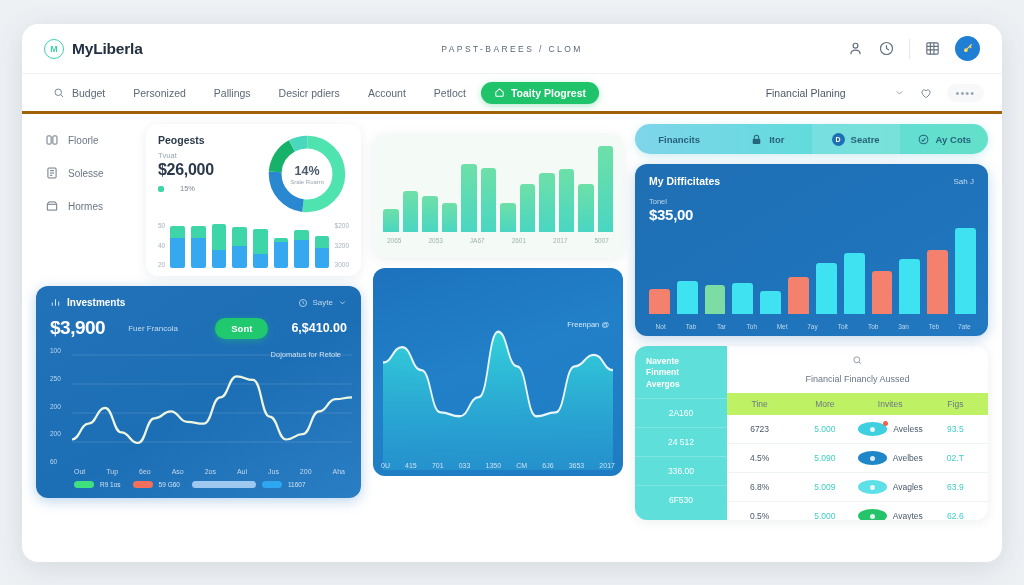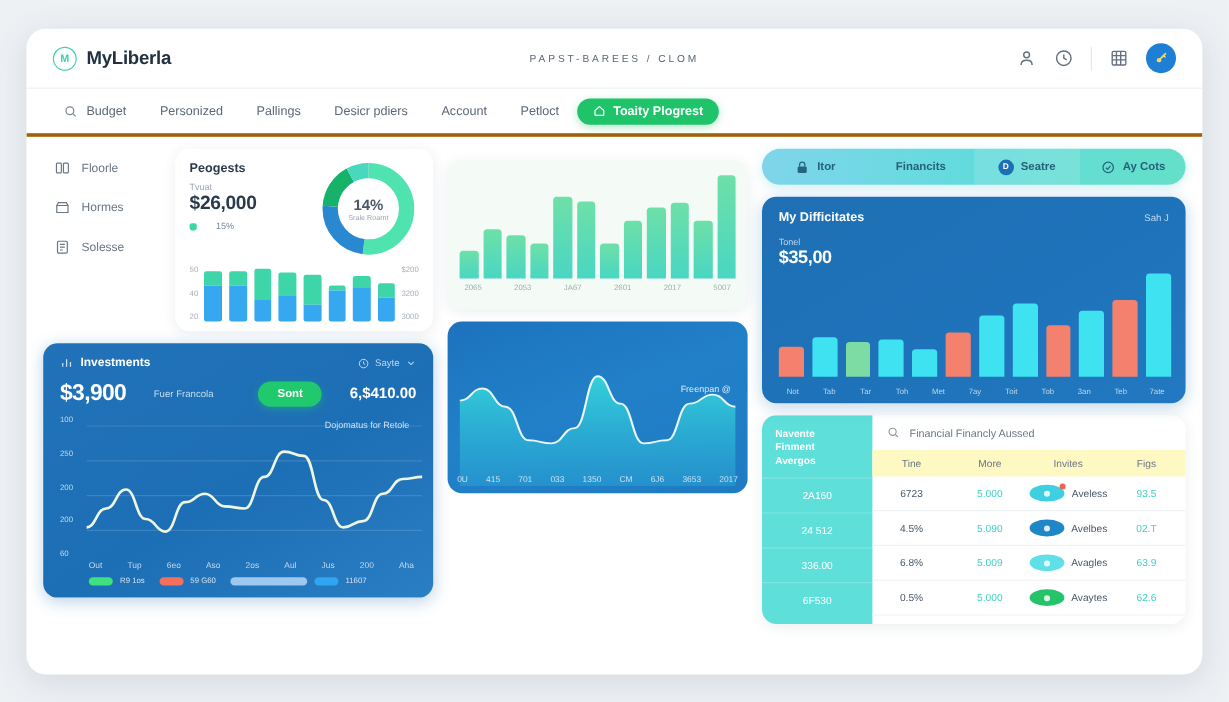--- a/index.html
+++ b/index.html
@@ -143,21 +143,21 @@
   .gr-pill { background: #ffffff4d; border-radius: 11px; padding: 4px 12px; color: #fff; font-weight: bold; font-size: 9px; }
   .gr-pill.b { font-size: 11px; padding: 6px 16px; }
   .gr-wave { position: absolute; left: 0; right: 0; bottom: 0; height: 52px; }
 
   .gbars { margin-top: 10px; background: #f4fbf7; border-radius: 12px; padding: 12px 10px 6px 10px; height: 124px; }
   .gb-plot { height: 86px; display: flex; align-items: flex-end; gap: 4px; }
   .gb { flex: 1; border-radius: 3px 3px 0 0; background: linear-gradient(180deg,#6ee0a8,#49d6c2); }
   .gb-x { display: flex; justify-content: space-between; padding: 5px 4px 0 4px; font-size: 6.5px; color: #9fb3ab; }
 
   .bluegrad {
-    margin-top: 10px; border-radius: 12px; height: 143px; padding: 10px 10px 6px 10px;
+    margin-top: 10px; border-radius: 12px; height: 208px; padding: 10px 10px 6px 10px;
     background: linear-gradient(160deg,#1d72bd 0%,#2180c8 45%,#1f7cc3 100%);
     position: relative; overflow: hidden;
   }
   .bg-note { position: absolute; right: 14px; top: 52px; font-size: 7.5px; color: #d6e9f7; }
   .bg-x { position: absolute; left: 8px; right: 8px; bottom: 7px; display: flex; justify-content: space-between; font-size: 7px; color: #cce0f2; }
 
   
   .seg {
     display: flex; border-radius: 16px; overflow: hidden; height: 30px;
     background: linear-gradient(90deg,#7fd5ea 0%,#63dbdd 48%,#63e0c9 100%);
@@ -182,22 +182,22 @@
   .df-plot { position: absolute; left: 14px; right: 12px; bottom: 22px; top: 64px; display: flex; align-items: flex-end; gap: 7px; }
   .df-b { flex: 1; border-radius: 3px 3px 0 0; }
   .df-x { position: absolute; left: 14px; right: 12px; bottom: 6px; display: flex; gap: 7px; font-size: 6.5px; color: #bcd6ec; }
   .df-x span { flex: 1; text-align: center; }
 
   .tablecard { margin-top: 10px; display: flex; border-radius: 12px; overflow: hidden; height: 174px; box-shadow: 0 2px 11px rgba(45,65,95,.09); background: #fff; }
   .tc-left { width: 92px; background: #5fdfd9; color: #fff; }
   .tc-lh { padding: 10px 19px 8px 11px; font-size: 8.5px; font-weight: bold; line-height: 1.35; }
   .tc-lr { height: 29px; display: flex; align-items: center; justify-content: center; font-size: 8.5px; border-top: 1px solid #ffffff33; }
   .tc-right { flex: 1; display: flex; flex-direction: column; }
-  .tc-search { display: flex; align-items: center; gap: 8px; padding: 9px 12px; font-size: 9px; color: #6b7785; }
-  .tc-head { display: flex; background: #fef9c3; font-size: 8.5px; color: #6b7785; padding: 6px 0; }
+  .tc-search { display: flex; align-items: center; gap: 8px; padding: 9px 12px; font-size: 9px; color: #6b7785; flex-direction: column; }
+  .tc-head { display: flex; background: #bef264; font-size: 8.5px; color: #6b7785; padding: 6px 0; }
   .tc-head span, .tc-row span { flex: 1; text-align: center; }
   .tc-row { display: flex; align-items: center; font-size: 8.5px; color: #49586a; height: 29px; border-bottom: 1px solid #f0f3f5; }
   .tc-row span.teal { color: #3ecfc4; }
   .tc-inv { display: flex; align-items: center; justify-content: center; gap: 6px; }
   .av { width: 14px; height: 14px; border-radius: 50%; position: relative; display: flex; align-items: center; justify-content: center; }
   .av::after { content:""; width: 5px; height: 5px; border-radius: 50%; background: #ffffffd9; }
   .av .bdg { position: absolute; top: -1px; right: -1px; width: 5px; height: 5px; border-radius: 50%; background: #f4614b; }
 </style>
 </head>
 <body>
@@ -246,48 +246,60 @@
     <div class="navitem">Pallings</div>
     <div class="navitem">Desicr pdiers</div>
     <div class="navitem">Account</div>
     <div class="navitem">Petloct</div>
     <div class="navitem active">
       <svg width="11" height="11" viewBox="0 0 24 24" fill="none" stroke="#fff" stroke-width="2.2">
           <path d="M4 11 12 4l8 7v8a1 1 0 0 1-1 1H5a1 1 0 0 1-1-1z"></path>
         </svg>
       <span>Toaity Plogrest</span>
     </div>
+    <div class="nav-right">
+      <div class="nav-sel">
+        <span>Financial Planing</span>
+        <svg width="11" height="11" viewBox="0 0 24 24" fill="none" stroke="#8a96a3" stroke-width="2">
+            <path d="M6 9.5 12 15.5 18 9.5"></path>
+          </svg>
+      </div>
+      <svg width="14" height="14" viewBox="0 0 24 24" fill="none" stroke="#7a8795" stroke-width="1.7">
+          <path d="M12 20s-7-4.4-7-9.2A3.9 3.9 0 0 1 12 8.2 3.9 3.9 0 0 1 19 10.8C19 15.6 12 20 12 20z"></path>
+        </svg>
+      <div class="dots">••••</div>
+    </div>
   </div>
 
   <div class="body">
 
     <div class="colA">
       <div class="rowA">
 
         <div class="sidebar">
           <div class="sb-item">
             <svg class="sb-ic" viewBox="0 0 24 24" fill="none" stroke="currentColor" stroke-width="1.7">
                 <rect x="3.5" y="5" width="7" height="14" rx="1.3"></rect>
                 <rect x="13.5" y="5" width="7" height="14" rx="1.3"></rect>
               </svg>
             <span>Floorle</span>
           </div>
           <div class="sb-item">
             <svg class="sb-ic" viewBox="0 0 24 24" fill="none" stroke="currentColor" stroke-width="1.7">
+                <rect x="5" y="3.5" width="14" height="17" rx="1.6"></rect>
+                <path d="M8.5 8h7M8.5 12h7M8.5 16h4"></path>
+              </svg>
+            <span>Solesse</span>
+          </div>
+          <div class="sb-item">
+            <svg class="sb-ic" viewBox="0 0 24 24" fill="none" stroke="currentColor" stroke-width="1.7">
                 <path d="M4 9h16v10H4z"></path>
                 <path d="M4 9l2.4-4h11.2L20 9"></path>
               </svg>
             <span>Hormes</span>
-          </div>
-          <div class="sb-item">
-            <svg class="sb-ic" viewBox="0 0 24 24" fill="none" stroke="currentColor" stroke-width="1.7">
-                <rect x="5" y="3.5" width="14" height="17" rx="1.6"></rect>
-                <path d="M8.5 8h7M8.5 12h7M8.5 16h4"></path>
-              </svg>
-            <span>Solesse</span>
           </div>
         </div>
 
         <div class="card sh progress-card">
           <div class="pc-top">
             <div>
               <div class="pc-title">Peogests</div>
               <div class="pc-sub">Tvuat</div>
               <div class="pc-amt">$26,000</div>
               <div class="pc-leg">
@@ -471,28 +483,28 @@
             <span>6J6</span>
             <span>3653</span>
             <span>2017</span>
           </div>
       </div>
     </div>
 
     <div class="colC">
       <div class="seg">
         <div class="seg-i">
+          <span>Financits</span>
+        </div>
+        <div class="seg-i">
           <svg class="seg-ic" viewBox="0 0 24 24" fill="#27657d">
               <rect x="5" y="10.5" width="14" height="10" rx="2"></rect>
               <path d="M8 10.5V8a4 4 0 0 1 8 0v2.5" fill="none" stroke="#27657d" stroke-width="2"></path>
             </svg>
           <span>Itor</span>
-        </div>
-        <div class="seg-i">
-          <span>Financits</span>
         </div>
         <div class="seg-i on">
           <span class="seg-badge">D</span>
           <span>Seatre</span>
         </div>
         <div class="seg-i">
           <svg class="seg-ic" viewBox="0 0 24 24" fill="none" stroke="#27657d" stroke-width="1.9">
               <circle cx="12" cy="12" r="8"></circle>
               <path d="M8.5 12.5 11 15l4.5-5.5"></path>
             </svg>

